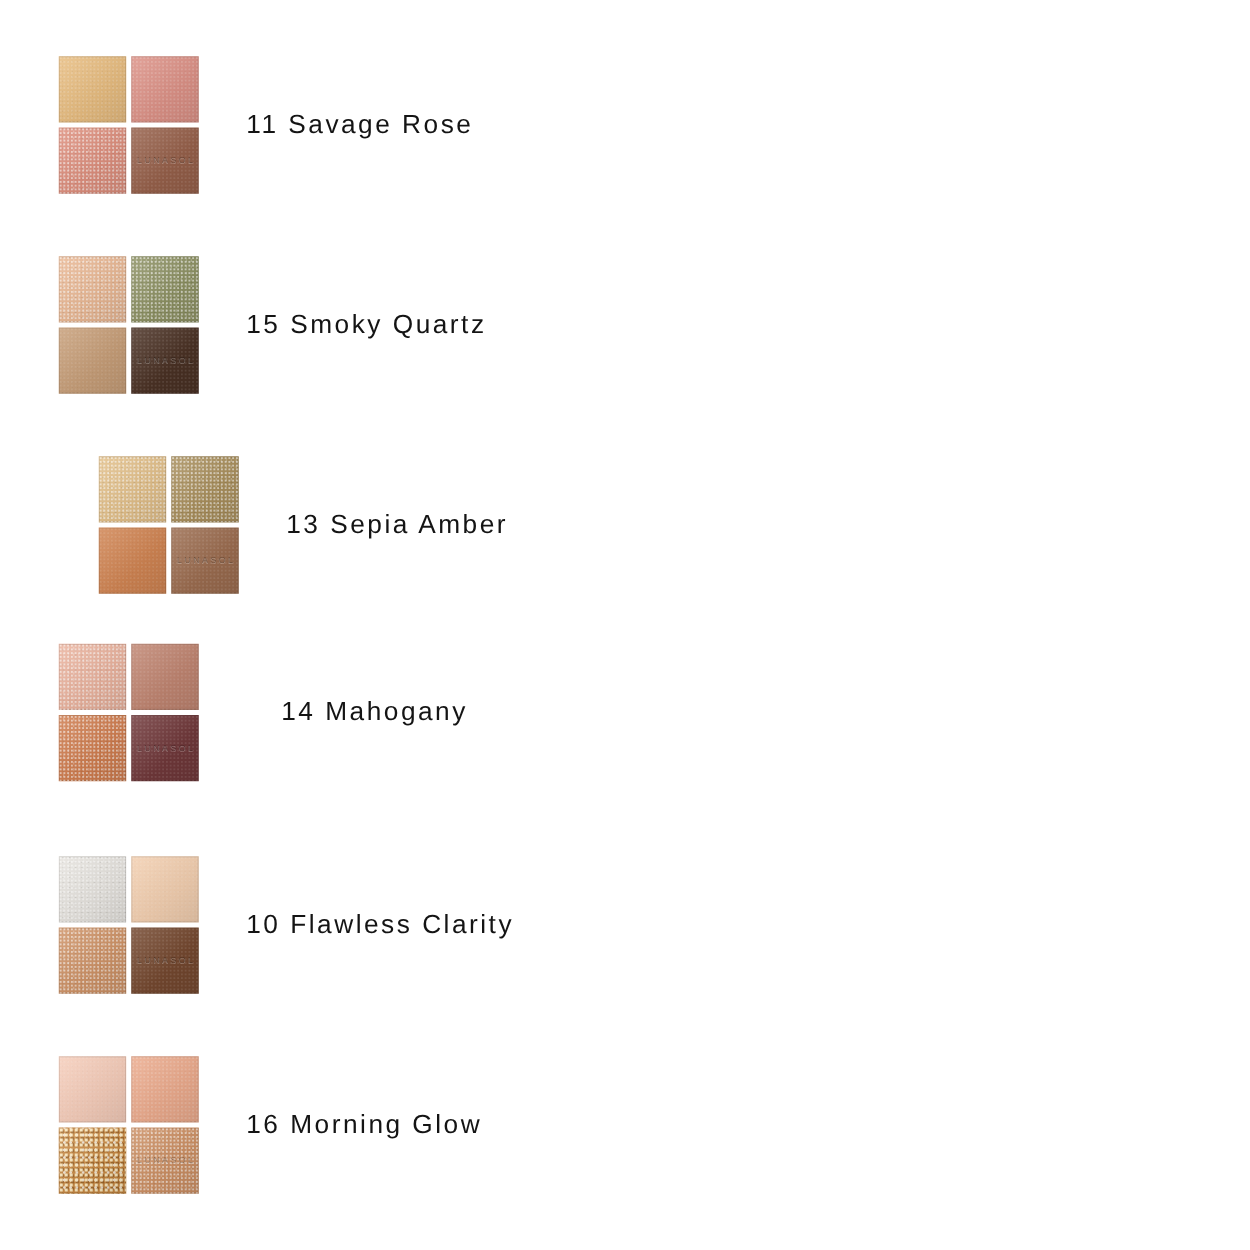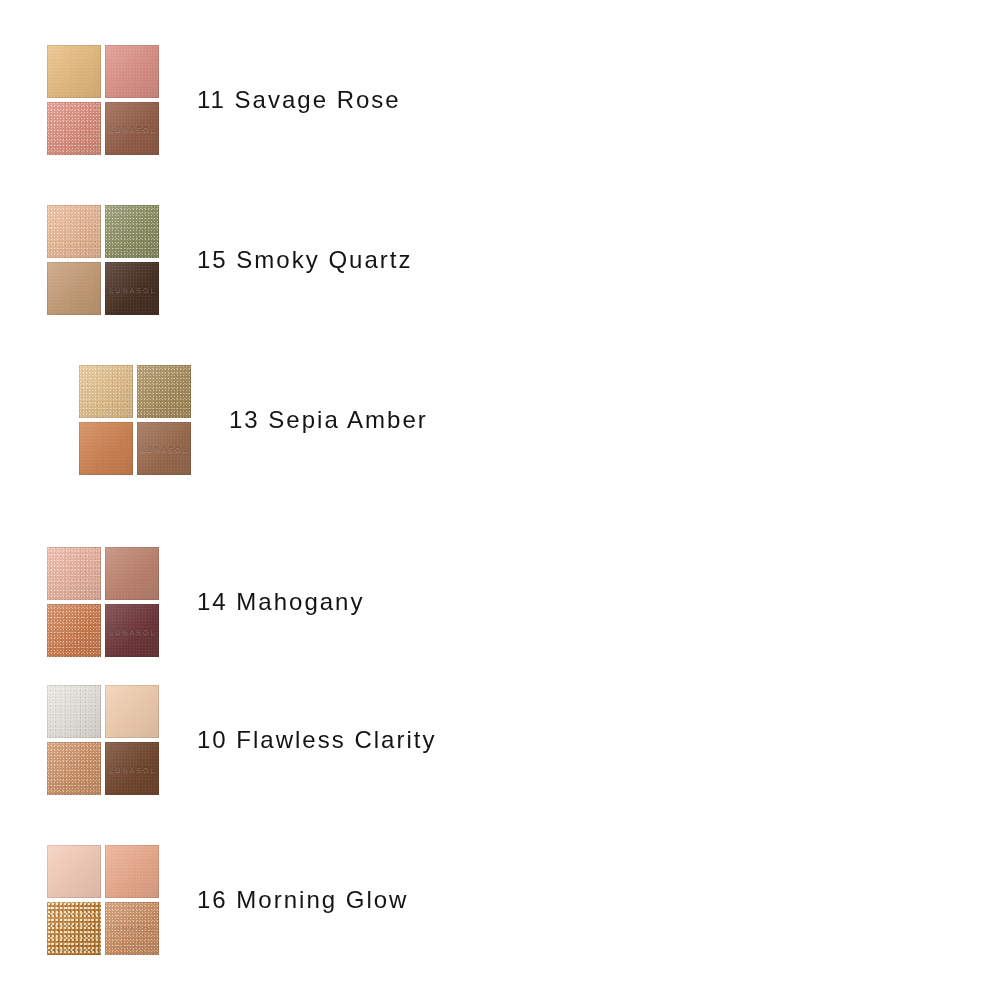--- a/index.html
+++ b/index.html
@@ -115,21 +115,21 @@
     text-indent: 2.0px;
     color: rgba(0,0,0,0.26);
     text-shadow: 0 1px 0 rgba(255,255,255,0.26);
     z-index: 3;
     pointer-events: none;
     white-space: nowrap;
   }
 
   .palette-label {
     margin-left: 38px;
-    font-size: 24px;
+    font-size: 21px;
     letter-spacing: 2.0px;
     color: #141414;
     white-space: nowrap;
     font-weight: 400;
   }
 </style>
 </head>
 <body style="background: rgb(255, 255, 255);">
 
 <div id="palette-list">
@@ -159,21 +159,21 @@
       <div class="palette-swatches">
         <div class="swatch shimmer" title="#e3c08a" style="background: rgb(227, 192, 138);"></div>
         <div class="swatch shimmer" title="#a98f5c" style="background: rgb(169, 143, 92);"></div>
         <div class="swatch matte" title="#d08452" style="background: rgb(208, 132, 82);"></div>
         <div class="swatch matte" title="#9b6c4f" style="background: rgb(155, 108, 79);">
           <span class="brand-emboss">LUNASOL</span>
         </div>
       </div>
       <div class="palette-label">13 Sepia Amber</div>
     </div>
-    <div class="palette-row" style="top: 522px;">
+    <div class="palette-row" style="top: 490px; gap: 28px;">
       <div class="palette-swatches">
         <div class="swatch shimmer" title="#ebb39e" style="background: rgb(235, 179, 158);"></div>
         <div class="swatch matte" title="#c08571" style="background: rgb(192, 133, 113);"></div>
         <div class="swatch shimmer" title="#d07d4f" style="background: rgb(208, 125, 79);"></div>
         <div class="swatch matte" title="#70383a" style="background: rgb(112, 56, 58);">
           <span class="brand-emboss">LUNASOL</span>
         </div>
       </div>
       <div class="palette-label">14 Mahogany</div>
     </div>

